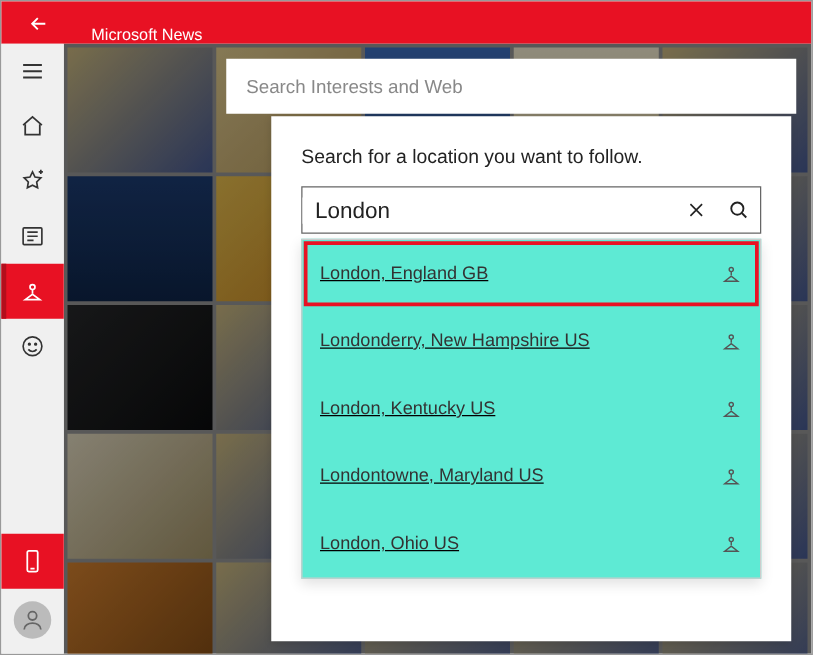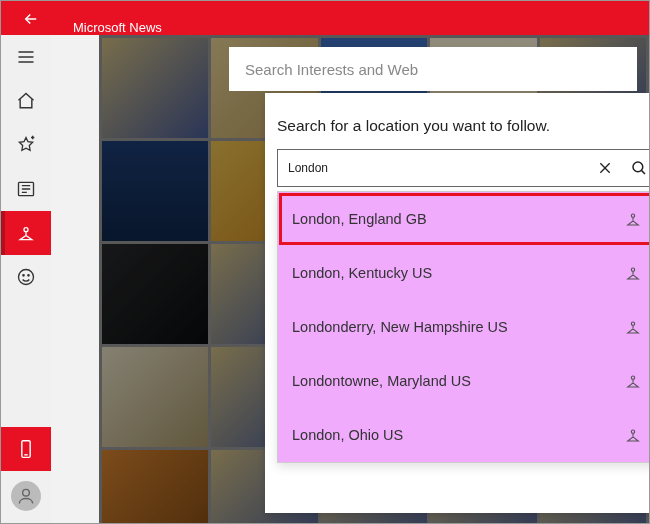--- a/index.html
+++ b/index.html
@@ -30,21 +30,20 @@
   }
   .title-text {
     font-size: 13px;
     margin-left: 26px;
     font-weight: 400;
   }
   .main-row {
     display: flex;
     height: calc(100% - 34px);
     position: relative;
-    gap: 48px;
   }
   .sidebar {
     width: 50px;
     background: #f0f0f0;
     display: flex;
     flex-direction: column;
     align-items: center;
     padding-top: 0;
     position: relative;
     z-index: 3;
@@ -135,58 +134,59 @@
   }
   .search-top input::placeholder { color: #888; }
   .panel {
     position: absolute;
     top: 58px;
     left: 166px;
     width: 416px;
     bottom: 10px;
     background: #fff;
     z-index: 2;
-    padding: 24px 24px 10px 12px;
+    padding: 24px 24px 10px 24px;
     box-shadow: 0 2px 6px rgba(0,0,0,0.15);
   }
   .panel-title {
     font-size: 15.5px;
     color: #222;
     margin-bottom: 14px;
   }
   .loc-search {
     display: flex;
     align-items: center;
     border: 1px solid #666;
     height: 38px;
     width: 100%;
   }
   .loc-search input {
     border: none;
     outline: none;
     font-family: inherit;
-    font-size: 12px;
+    font-size: 18px;
     padding: 0 10px;
     flex: 1;
     color: #222;
   }
   .loc-search .ib {
     width: 34px;
     height: 100%;
     display: flex;
     align-items: center;
     justify-content: center;
     cursor: pointer;
     color: #333;
   }
   .suggestions {
     margin-top: 4px;
     border: 1px solid #ccc;
     box-shadow: 0 4px 10px rgba(0,0,0,0.12);
-    background:#f0abfc;
+    background:#5eead4;
+    text-decoration:underline;
   }
   .sugg-item {
     display: flex;
     align-items: center;
     justify-content: space-between;
     height: 54px;
     padding: 0 14px;
     font-size: 14.5px;
     color: #333;
     cursor: pointer;
@@ -322,31 +322,31 @@
           <span>London, England GB</span>
           <span class="map-pin">
             <svg width="18" height="18" viewBox="0 0 24 24" fill="none" stroke="#555" stroke-width="1.5">
                 <circle cx="12" cy="7.5" r="2.2"></circle>
                 <path d="M12 9.7v3.8"></path>
                 <path d="M5 20l7-5.5 7 5.5z"></path>
               </svg>
           </span>
         </div>
         <div class="sugg-item">
+          <span>Londonderry, New Hampshire US</span>
+          <span class="map-pin">
+            <svg width="18" height="18" viewBox="0 0 24 24" fill="none" stroke="#555" stroke-width="1.5">
+                <circle cx="12" cy="7.5" r="2.2"></circle>
+                <path d="M12 9.7v3.8"></path>
+                <path d="M5 20l7-5.5 7 5.5z"></path>
+              </svg>
+          </span>
+        </div>
+        <div class="sugg-item">
           <span>London, Kentucky US</span>
-          <span class="map-pin">
-            <svg width="18" height="18" viewBox="0 0 24 24" fill="none" stroke="#555" stroke-width="1.5">
-                <circle cx="12" cy="7.5" r="2.2"></circle>
-                <path d="M12 9.7v3.8"></path>
-                <path d="M5 20l7-5.5 7 5.5z"></path>
-              </svg>
-          </span>
-        </div>
-        <div class="sugg-item">
-          <span>Londonderry, New Hampshire US</span>
           <span class="map-pin">
             <svg width="18" height="18" viewBox="0 0 24 24" fill="none" stroke="#555" stroke-width="1.5">
                 <circle cx="12" cy="7.5" r="2.2"></circle>
                 <path d="M12 9.7v3.8"></path>
                 <path d="M5 20l7-5.5 7 5.5z"></path>
               </svg>
           </span>
         </div>
         <div class="sugg-item">
           <span>Londontowne, Maryland US</span>

